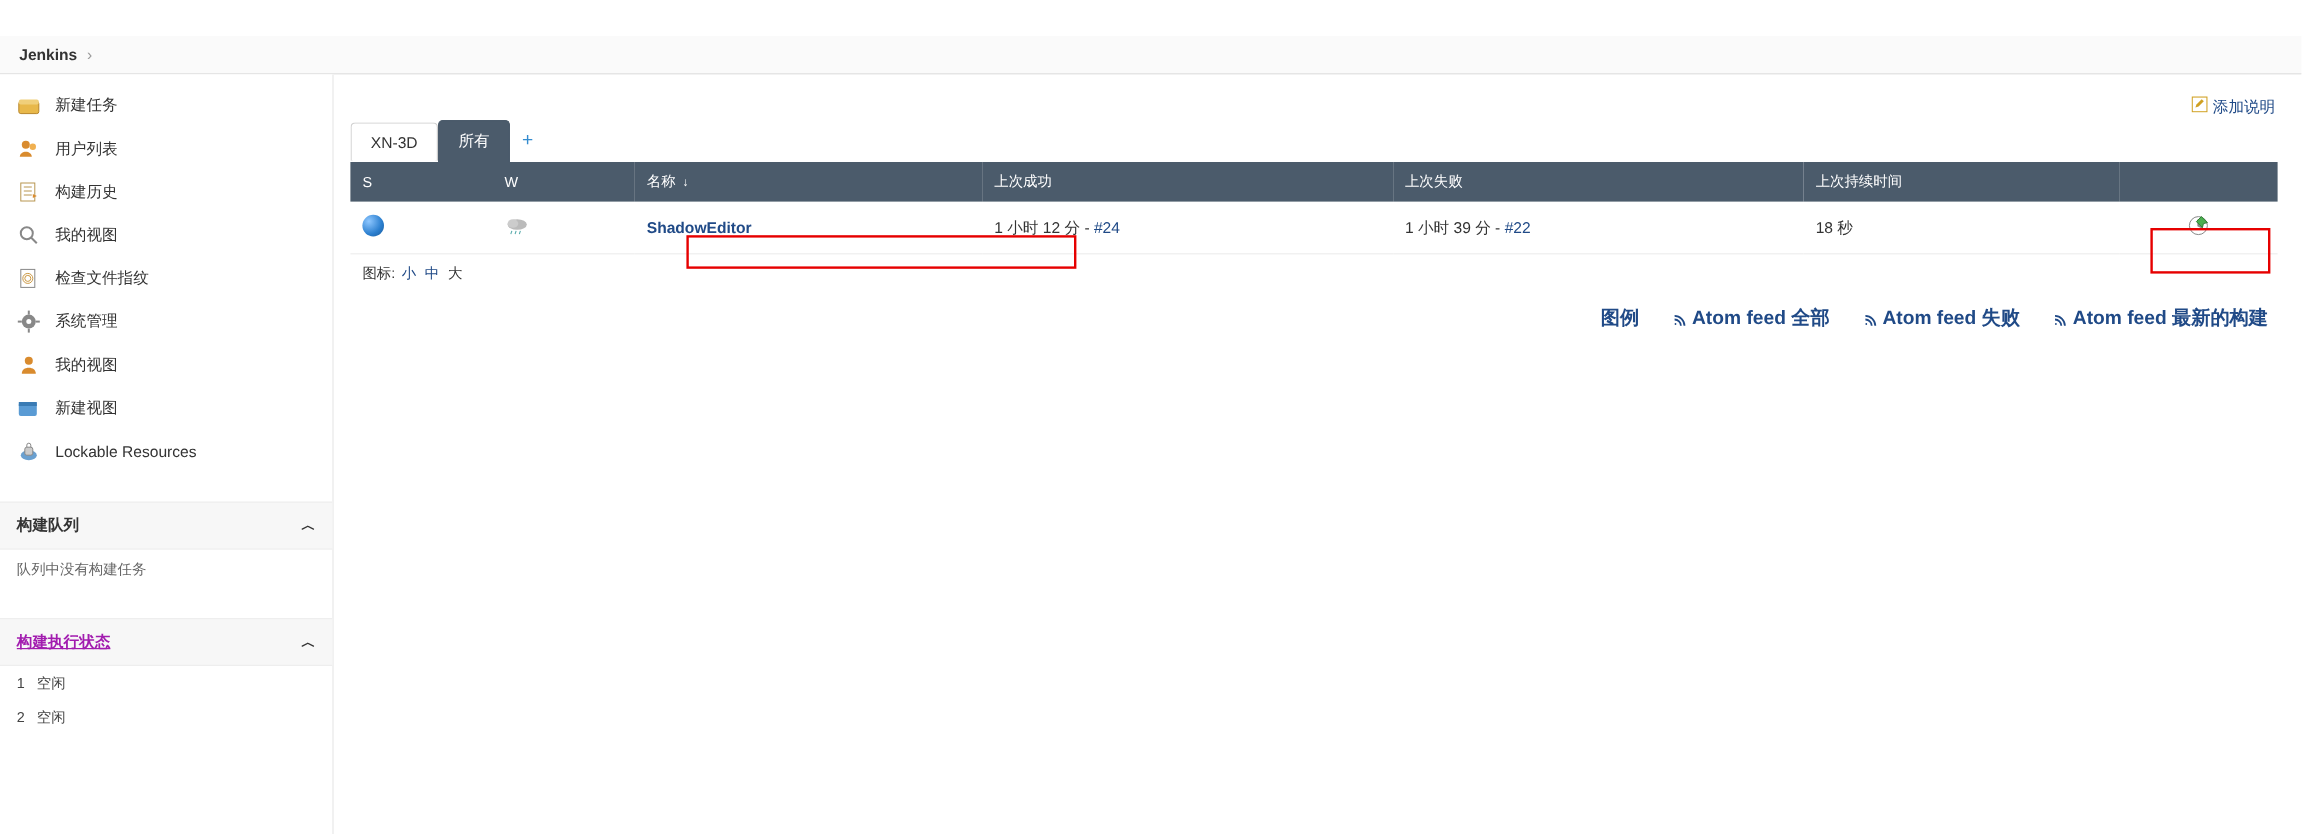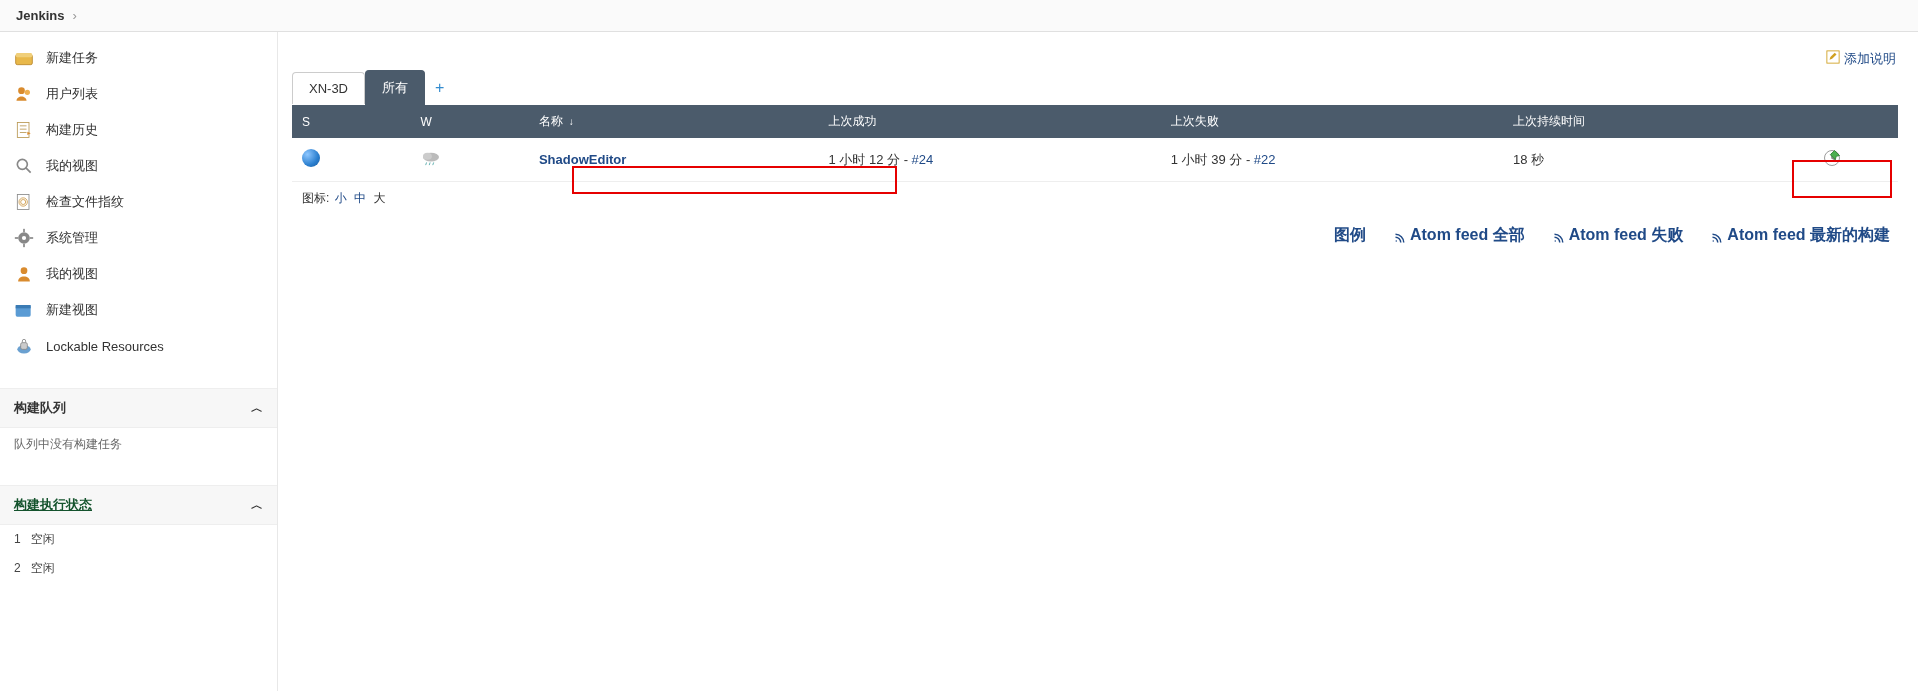--- a/index.html
+++ b/index.html
@@ -1,20 +1,20 @@
 <!DOCTYPE html>
 <html><head>
   <meta charset="utf-8">
   <style>
     * { margin: 0; padding: 0; box-sizing: border-box; }
     body { font-family: -apple-system, BlinkMacSystemFont, "Segoe UI", Arial, sans-serif; font-size: 13px; color: #333; background: #fff; }
     a { color: #204a87; text-decoration: none; cursor: pointer; }
 
     
-    .breadcrumb-bar { display: flex; align-items: center; padding: 8px 16px; border-bottom: 1px solid #e0e0e0; background: #fafafa; }
+    .breadcrumb-bar { display: flex; align-items: center; padding: 8px 16px; border-bottom: 1px solid #e0e0e0; background: #fafafa; margin-top: 30px; }
     .breadcrumb-item { font-weight: bold; color: #333; margin-right: 8px; }
     .breadcrumb-sep { color: #999; }
 
     .layout { display: flex; min-height: calc(695px - 36px); }
 
     
     .sidebar { width: 278px; background: #fff; border-right: 1px solid #e8e8e8; flex-shrink: 0; }
     .side-nav { padding-top: 8px; }
     .side-item { display: flex; align-items: center; padding: 8px 14px; cursor: pointer; }
     .side-icon { width: 20px; height: 20px; margin-right: 12px; display: flex; align-items: center; justify-content: center; }
@@ -178,21 +178,21 @@
     </div>
 
     <div class="side-pane">
       <div class="pane-head gap-top">
         <span>构建队列</span>
         <span class="collapse-arrow">︿</span>
       </div>
       <div class="pane-body">队列中没有构建任务</div>
 
       <div class="pane-head gap-top">
-        <a style="text-decoration: underline; color:#14532d;">构建执行状态</a>
+        <a style="text-decoration: underline; color:#a21caf;">构建执行状态</a>
         <span class="collapse-arrow">︿</span>
       </div>
       <div class="pane-row">
         <span>1</span>&nbsp;&nbsp;
         <span>空闲</span>
       </div>
       <div class="pane-row">
         <span>2</span>&nbsp;&nbsp;
         <span>空闲</span>
       </div>

